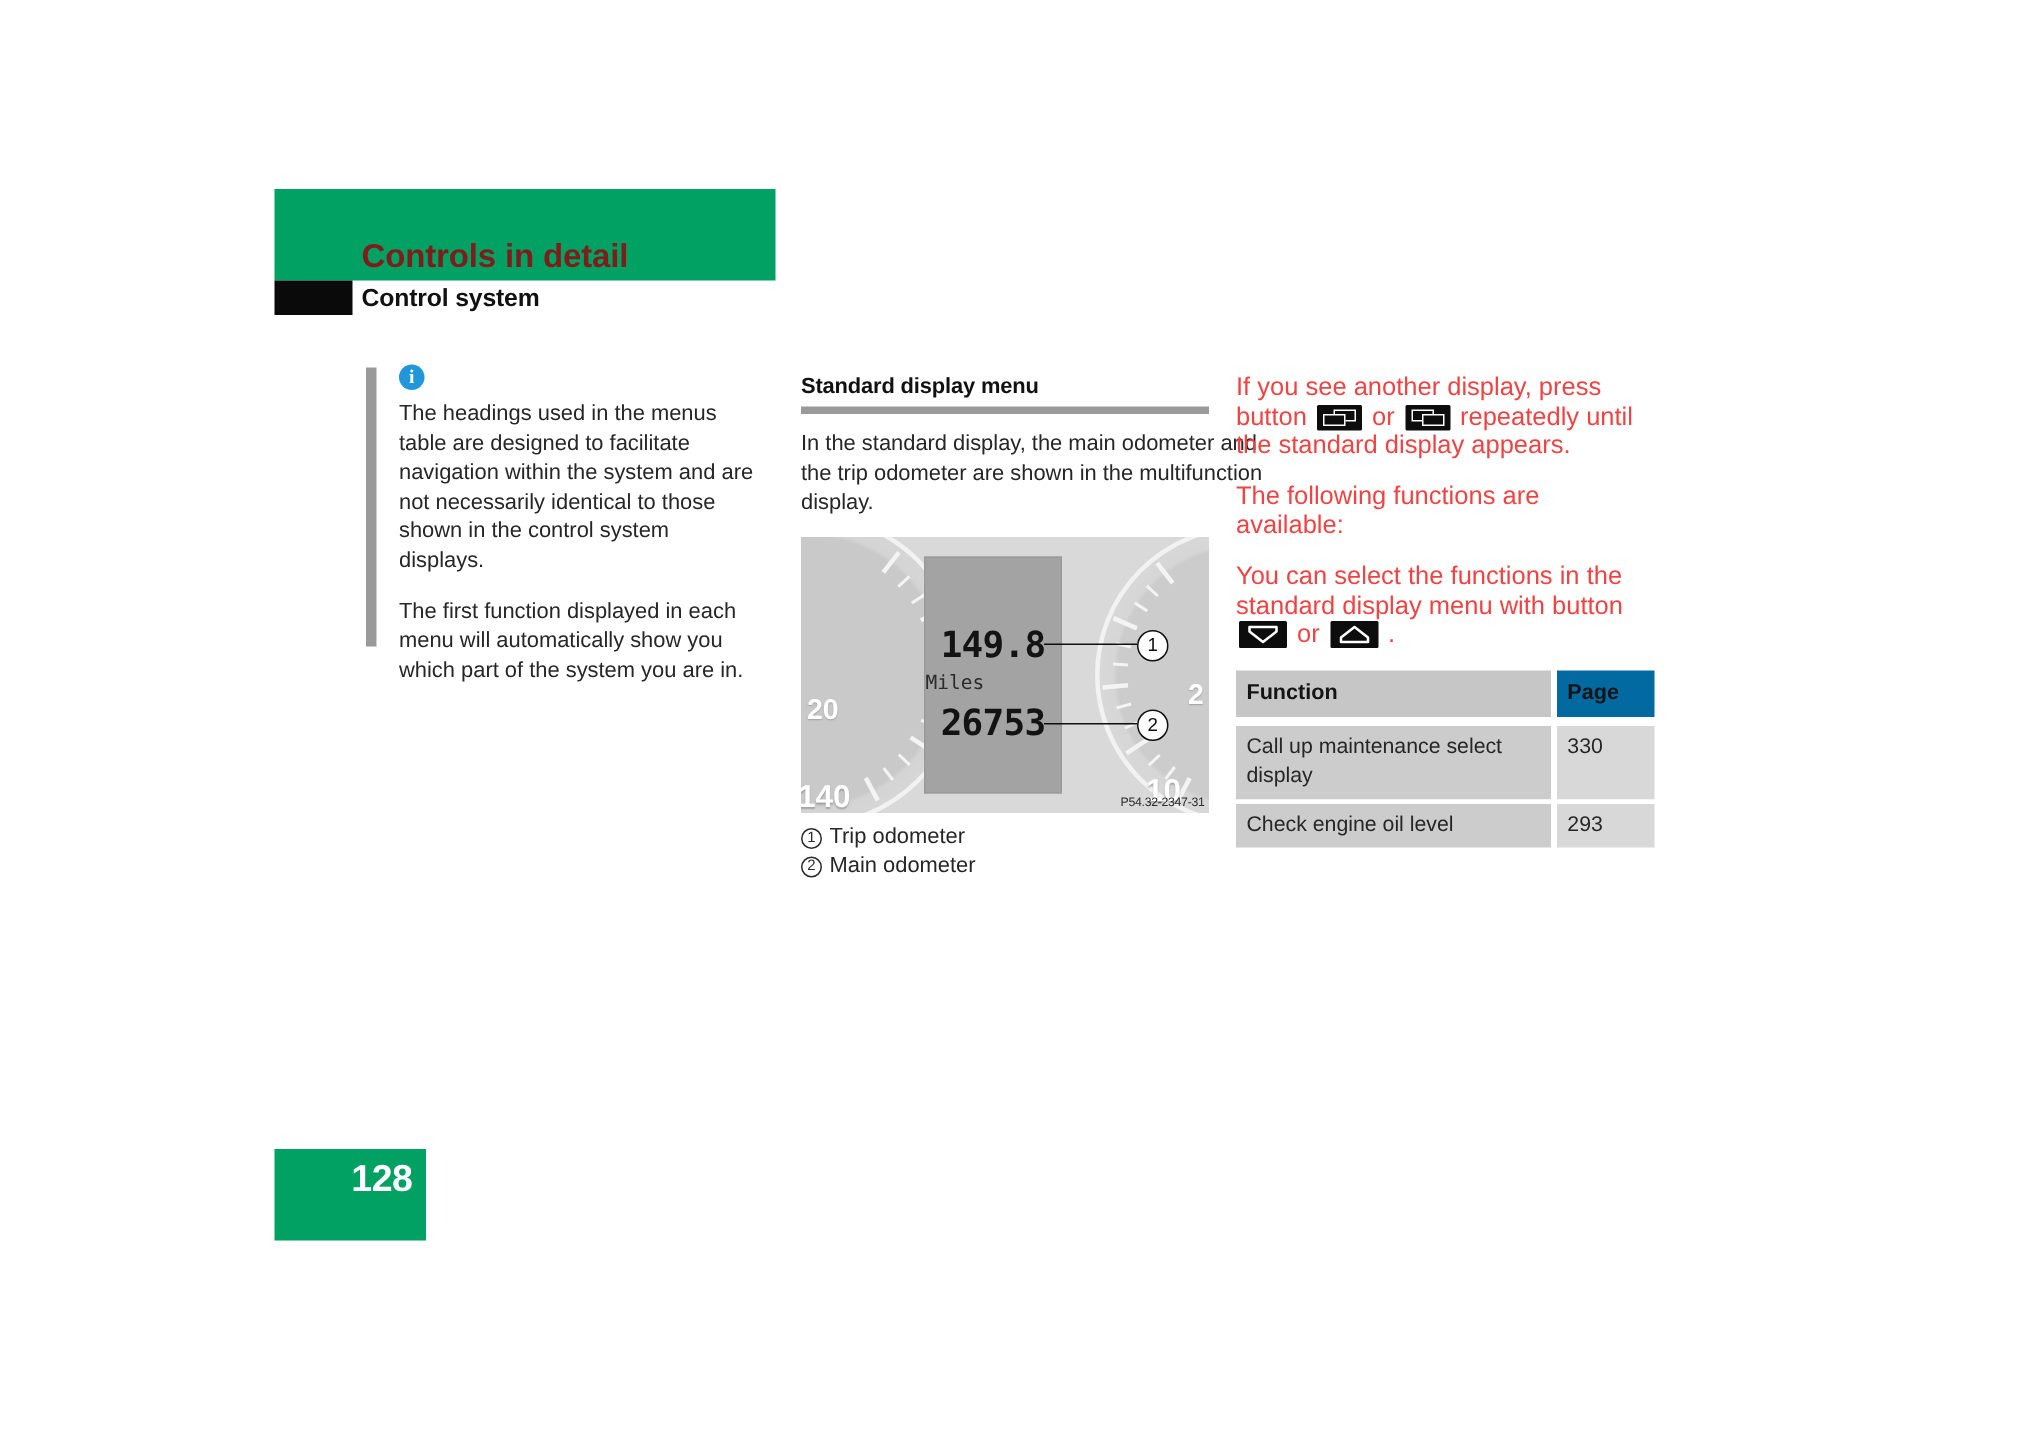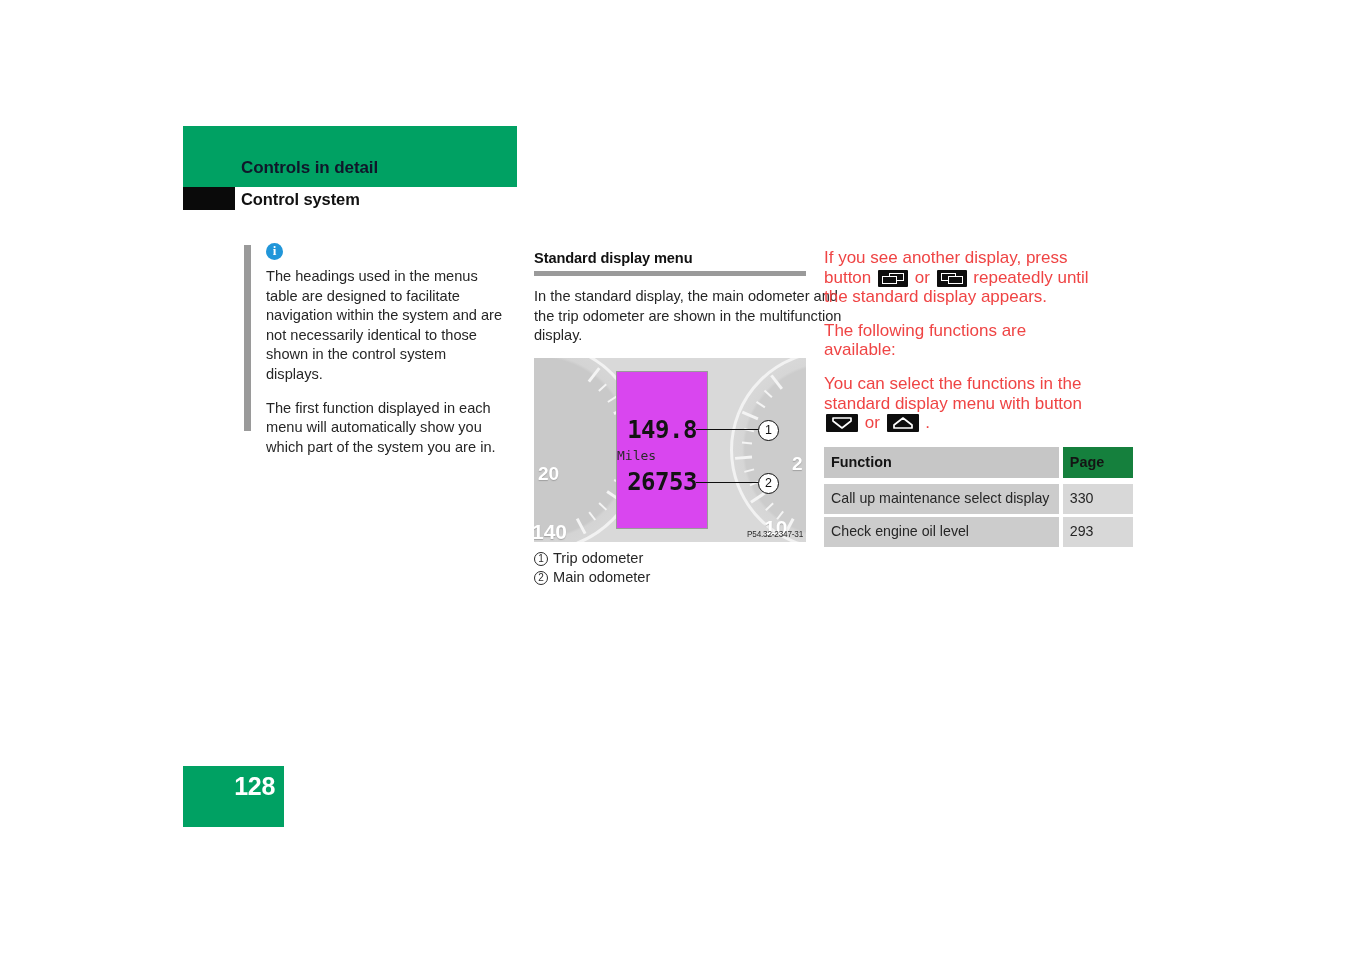--- a/index.html
+++ b/index.html
@@ -22,23 +22,23 @@
     left: 183px;
     top: 126px;
     width: 334px;
     height: 61px;
     background: #00a163;
   }
   #header-chapter-title {
     position: absolute;
     left: 241px;
     top: 158px;
-    font-size: 17px;
-    font-weight: bold;
-    color: #0f172a;
+    font-size: 22px;
+    font-weight: bold;
+    color: #7f1d1d;
     letter-spacing: -0.1px;
   }
   #header-black-block {
     position: absolute;
     left: 183px;
     top: 187px;
     width: 52px;
     height: 23px;
     background: #0a0a0a;
   }
@@ -169,21 +169,21 @@
   #num-140 { left: -2px; top: 162px; font-size: 21px; }
   #num-2   { left: 258px; top: 95px; font-size: 19px; }
   #num-10  { left: 230px; top: 158px; font-size: 21px; }
 
   #mfd-screen {
     position: absolute;
     left: 82px;
     top: 13px;
     width: 92px;
     height: 158px;
-    background: #d946ef;
+    background: #a3a3a3;
     border: 1px solid #9a9a9a;
     box-sizing: border-box;
   }
   #mfd-trip {
     position: absolute;
     left: 0; right: 0;
     top: 44px;
     text-align: center;
     font-family: "DejaVu Sans Mono", monospace;
     font-size: 24px;
@@ -311,21 +311,21 @@
   .btn-arrow {
     width: 32px;
     height: 18px;
     vertical-align: -4px;
   }
   .btn-arrow svg { position: absolute; left: 4px; top: 2px; }
 
   
   #func-table {
     margin-top: 3px;
-    width: 309px;
+    width: 279px;
     border-collapse: separate;
     border-spacing: 0;
   }
   #func-table td, #func-table th {
     vertical-align: top;
     text-align: left;
     padding: 5px 8px 6px 7px;
     font-size: 14.2px;
     line-height: 18.6px;
     color: #262626;
@@ -333,21 +333,21 @@
   #func-table th {
     font-weight: bold;
     color: #141414;
     font-size: 14.4px;
     padding-top: 6px;
     padding-bottom: 7px;
   }
   .cell-fn   { width: 209px; background: #cccccc; }
   .cell-pg   { width: 52px;  background: #d8d8d8; }
   .hdr-fn    { background: #c6c6c6; }
-  .hdr-pg    { background: #15803d; margin-top: 20px; }
+  .hdr-pg    { background: #0369a1; margin-top: 20px; }
   .col-gap   { width: 4px; padding: 0 !important; background: #ffffff !important; }
   .row-gap td { height: 3px; padding: 0 !important; background: #ffffff !important; }
 
   
   #page-number-block {
     position: absolute;
     left: 183px;
     top: 766px;
     width: 101px;
     height: 61px;

